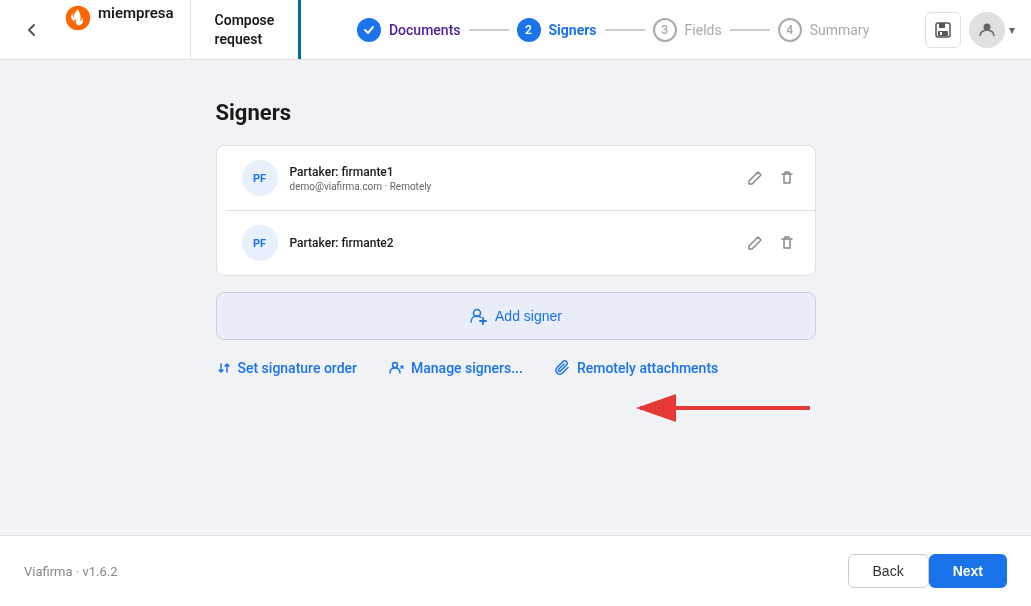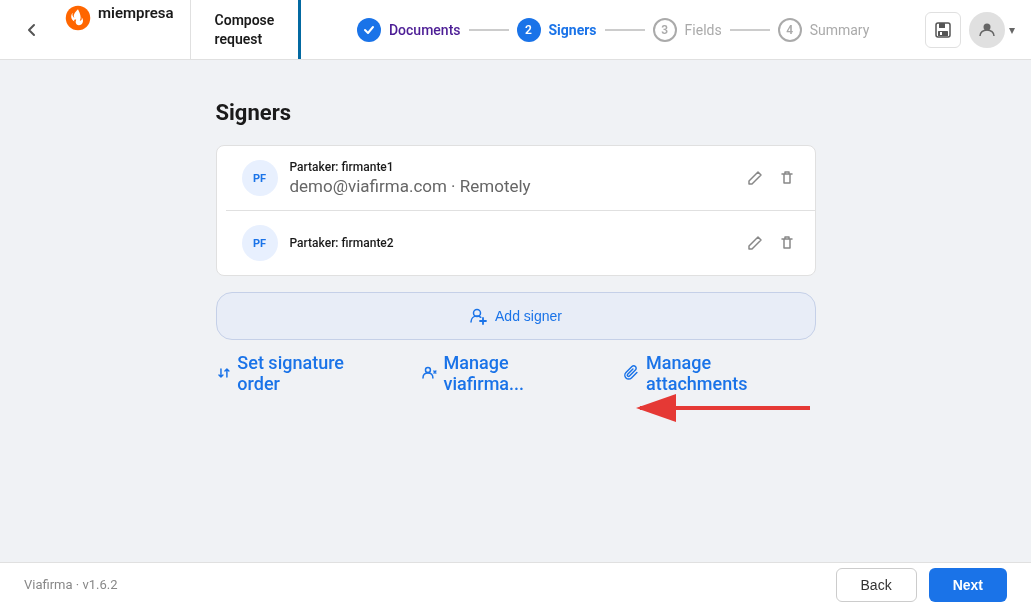--- a/index.html
+++ b/index.html
@@ -198,21 +198,21 @@
     }
     .signer-info {
       flex: 1;
     }
     .signer-name {
       font-size: 12px;
       font-weight: 500;
       color: #1a1a1a;
     }
     .signer-email {
-      font-size: 17px;
+      font-size: 10px;
       color: #666;
       margin-top: 2px;
     }
     .signer-actions {
       display: flex;
       gap: 8px;
     }
     .signer-action-btn {
       background: none;
       border: none;
@@ -222,68 +222,68 @@
       padding: 4px;
       display: flex;
       align-items: center;
     }
 
     
     .add-signer-btn {
       width: 100%;
       background: #e8edf7;
       border: 1px solid #c5d0e8;
-      border-radius: 16px;
+      border-radius: 8px;
       padding: 14px;
       display: flex;
       align-items: center;
       justify-content: center;
       gap: 8px;
       font-size: 14px;
       font-weight: 500;
       color: #1a73e8;
       cursor: pointer;
-      margin-bottom: 12px;
+      margin-bottom: 20px;
     }
 
     
     .action-links {
       display: flex;
       align-items: center;
       gap: 32px;
     }
     .action-link {
       display: flex;
       align-items: center;
       gap: 6px;
-      font-size: 18px;
+      font-size: 14px;
       color: #1a73e8;
       cursor: pointer;
       text-decoration: none;
       font-weight: 500;
     }
 
     
     .footer {
       background: #fff;
       border-top: 1px solid #e0e0e0;
-      height: 44px;
+      height: 71px;
       display: flex;
       align-items: center;
       justify-content: space-between;
       padding: 0 24px;
       flex-shrink: 0;
     }
     .footer-version {
       font-size: 13px;
       color: #888;
     }
     .footer-buttons {
       display: flex;
-      gap: 12px;
+      gap: 0;
       justify-content: flex-end;
     }
     .btn-back {
       padding: 8px 24px;
       border: 1px solid #ccc;
       border-radius: 6px;
       background: #fff;
       font-size: 14px;
       font-weight: 500;
       color: #333;
@@ -448,27 +448,27 @@
             <path d="M11 12V4M11 4L9 6M11 4L13 6" stroke="#1a73e8" stroke-width="1.5" stroke-linecap="round" stroke-linejoin="round"></path>
           </svg>
           <span>Set signature order</span>
         </a>
         <a class="action-link">
           <svg width="16" height="16" viewBox="0 0 16 16" fill="none">
             <circle cx="6" cy="5" r="2.5" stroke="#1a73e8" stroke-width="1.5" fill="none"></circle>
             <path d="M1 13 C1 10 3 8 6 8 C9 8 11 10 11 13" stroke="#1a73e8" stroke-width="1.5" fill="none" stroke-linecap="round"></path>
             <path d="M12 6 L14 8 M12 8 L14 6" stroke="#1a73e8" stroke-width="1.5" stroke-linecap="round"></path>
           </svg>
-          <span>Manage viafirma...</span>
+          <span>Manage signers...</span>
         </a>
         <a class="action-link">
           <svg width="16" height="16" viewBox="0 0 16 16" fill="none">
             <path d="M13 7.5L7.5 13C6 14.5 3.5 14.5 2 13C0.5 11.5 0.5 9 2 7.5L8 1.5C9 0.5 10.5 0.5 11.5 1.5C12.5 2.5 12.5 4 11.5 5L5.5 11C5 11.5 4.2 11.5 3.7 11C3.2 10.5 3.2 9.7 3.7 9.2L9 4" stroke="#1a73e8" stroke-width="1.5" stroke-linecap="round" stroke-linejoin="round" fill="none"></path>
           </svg>
-          <span>Manage attachments</span>
+          <span>Remotely attachments</span>
         </a>
       </div>
     </div>
   </div>
 
   <svg class="arrow-svg" width="200" height="60" viewBox="0 0 200 60">
     <defs>
       <marker id="arrowhead" markerWidth="10" markerHeight="7" refX="9" refY="3.5" orient="auto">
         <polygon points="0 0, 10 3.5, 0 7" fill="#e53935"></polygon>
       </marker>

